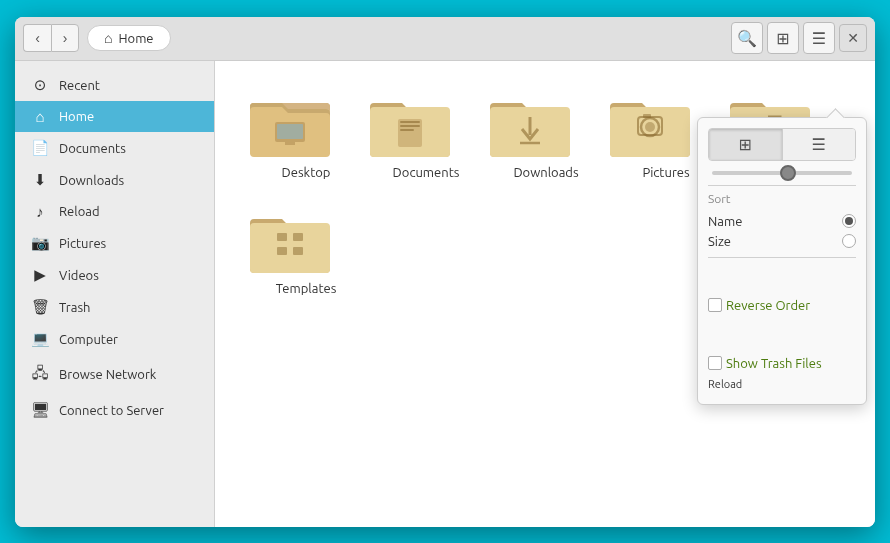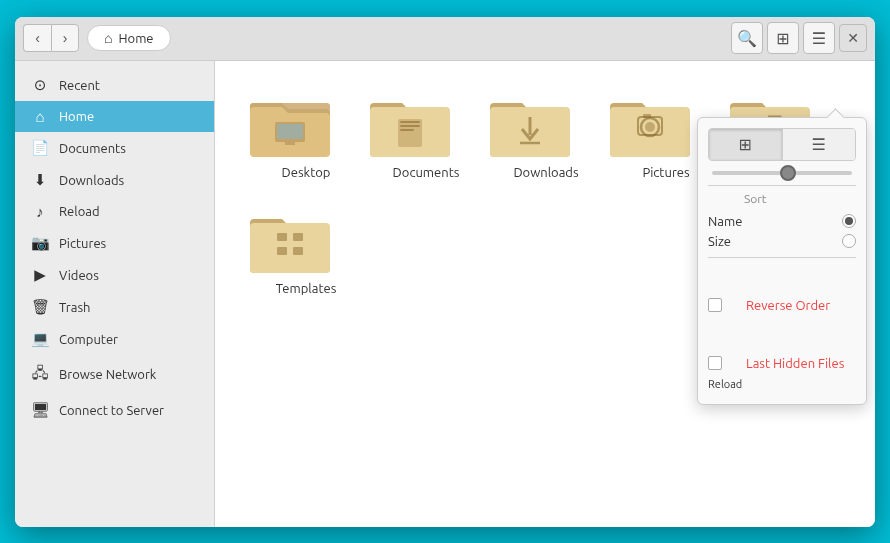--- a/index.html
+++ b/index.html
@@ -230,21 +230,20 @@
     }
     .popover-divider {
       border: none;
       border-top: 1px solid #d0d0d0;
       margin: 6px 0;
     }
     .sort-label {
       font-size: 12px;
       color: #888;
       margin-bottom: 6px;
-      margin-left: 36px;
     }
     .sort-row {
       display: flex;
       align-items: center;
       justify-content: space-between;
       padding: 3px 0;
       font-size: 13px;
       color: #333;
     }
     .radio-circle {
@@ -267,24 +266,24 @@
     .checkbox-sq {
       width: 14px;
       height: 14px;
       border: 1px solid #aaa;
       background: #fff;
       border-radius: 2px;
     }
     .check-row {
       display: flex;
       align-items: center;
-      gap: 24px;
+      gap: 4px;
       padding: 4px 0;
       font-size: 13px;
-      color: #ef4444;
+      color: #4d7c0f;
       cursor: pointer;
       margin-top: 36px;
     }
     .reload-row {
       padding: 4px 0;
       font-size: 11px;
       color: #333;
       cursor: pointer;
     }
     
@@ -494,21 +493,21 @@
         </div>
 
         <hr class="popover-divider">
 
         <div class="check-row">
           <div class="checkbox-sq"></div>
           <span>Reverse Order</span>
         </div>
         <div class="check-row">
           <div class="checkbox-sq"></div>
-          <span>Last Hidden Files</span>
+          <span>Show Trash Files</span>
         </div>
         <div class="reload-row">
           <span>Reload</span>
         </div>
       </div>
 
     </div>
   </div>
 </div>
 

